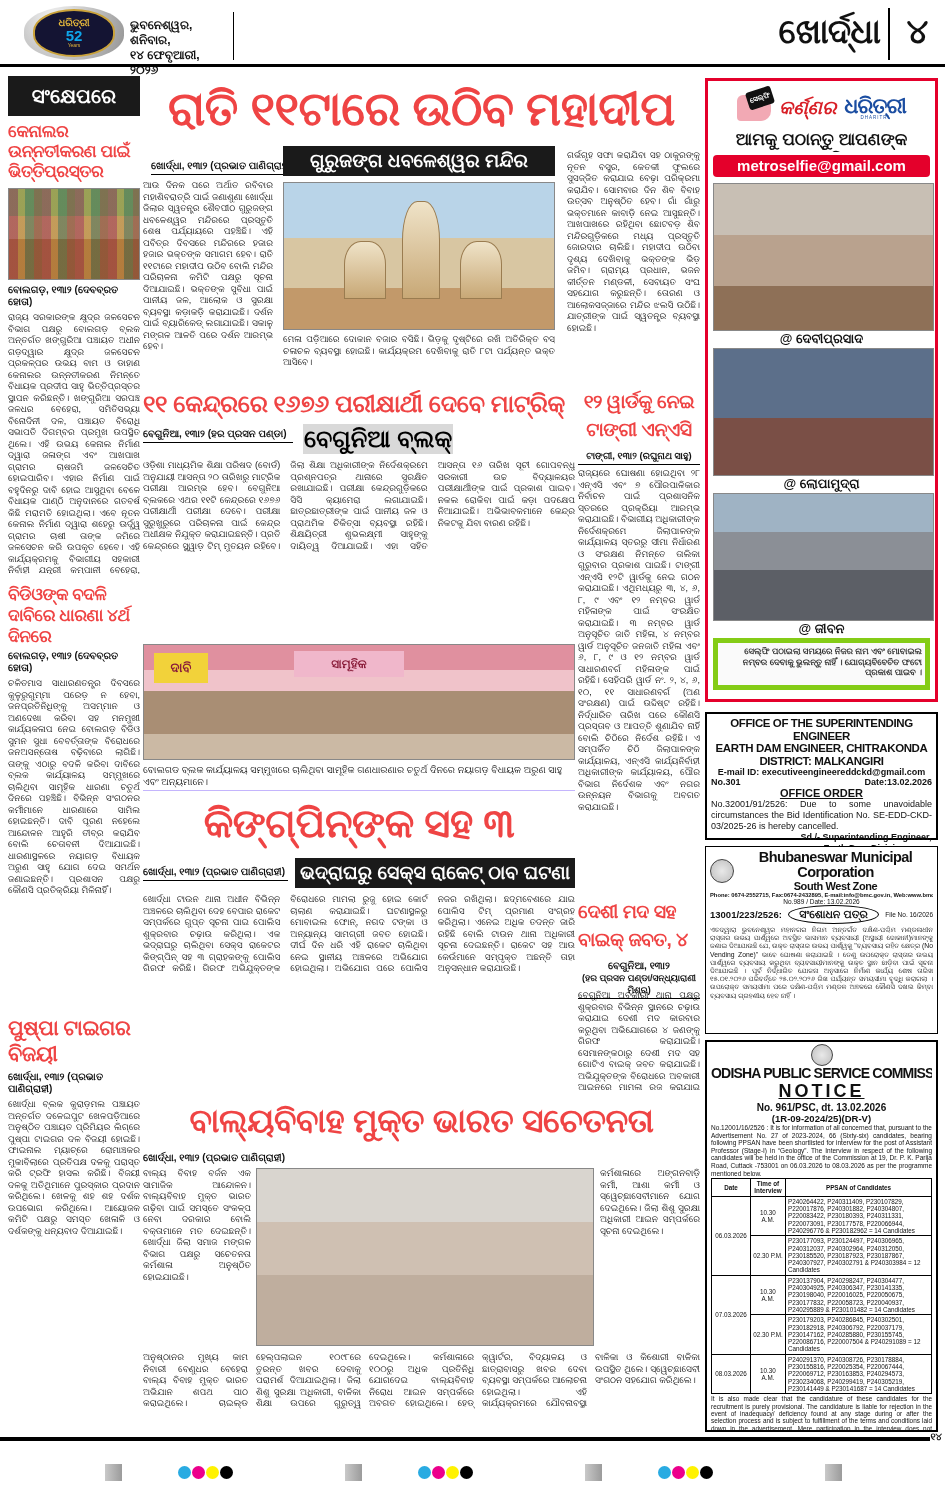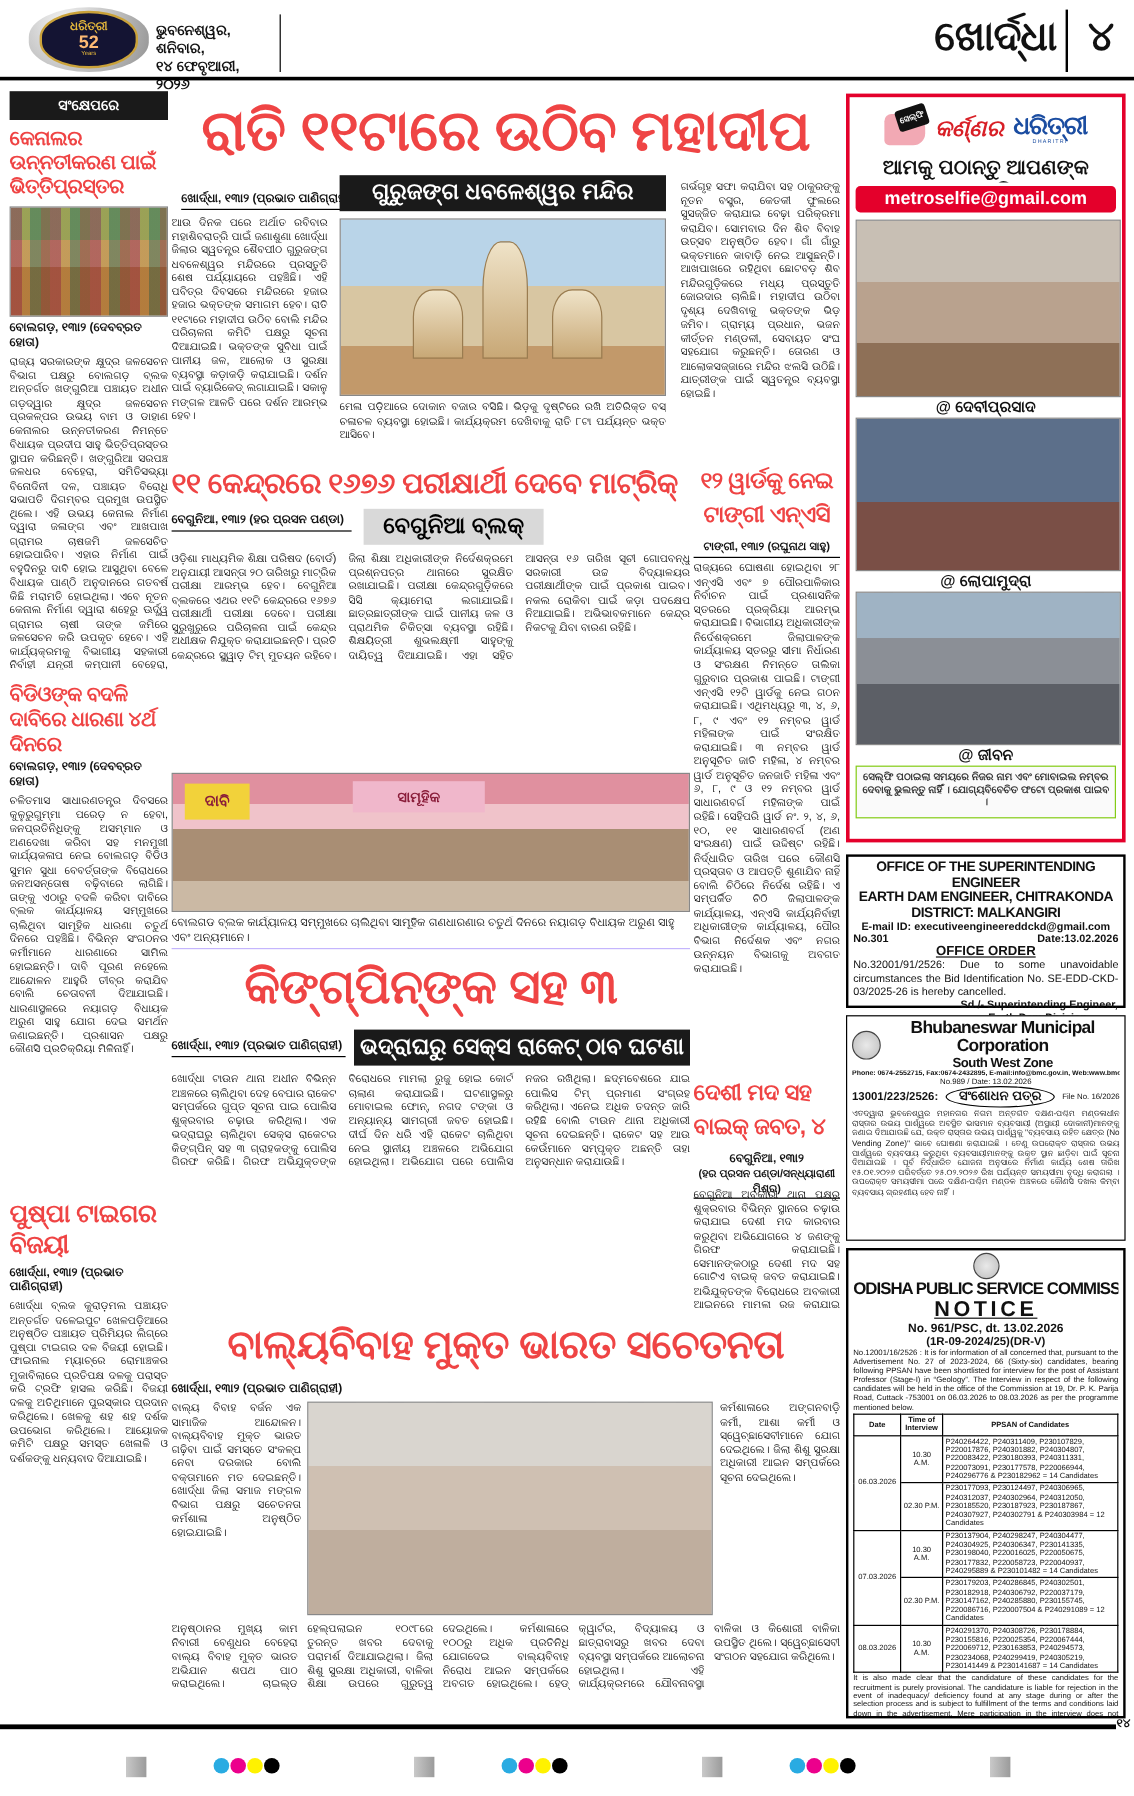--- a/index.html
+++ b/index.html
@@ -11,21 +11,21 @@
   .b{font-weight:bold;}
   .ctr{text-align:center;}
   .small9{font-size:9px;line-height:11.5px;}
   .rule{background:#000;}
   
   .logo-badge{width:100px;height:54px;border-radius:50%/46%;background:radial-gradient(circle at 30% 25%,#f4f4f4,#b9b9b9 60%,#8f8f8f);
               display:flex;align-items:center;justify-content:center;}
   .logo-core{width:78px;height:44px;border-radius:50%/46%;background:#141433;border:2px solid #caa23a;
              display:flex;flex-direction:column;align-items:center;justify-content:center;line-height:1;}
   .logo-title{color:#e7b93c;font-size:10px;font-weight:bold;}
-  .logo-years{color:#fdba74;font-size:15px;font-weight:bold;}
+  .logo-years{color:#0ea5e9;font-size:15px;font-weight:bold;}
   .logo-years-lab{color:#e7b93c;font-size:5px;}
   .dateline{font-size:12px;line-height:15px;font-weight:bold;}
   .edition{font-size:34px;font-weight:bold;letter-spacing:-1px;}
   
   .hl{font-weight:bold;color:#ef4444;letter-spacing:-0.5px;}
   .kicker{background:#1a1a1a;color:#fff;font-weight:bold;display:flex;align-items:center;justify-content:center;}
   .kicker-gray{background:#d9d9d9;color:#000;font-weight:bold;display:flex;align-items:center;justify-content:center;}
   .byline{font-weight:bold;font-size:10px;line-height:12px;}
   .byline-u{border-bottom:1px solid #000;padding-bottom:2px;}
   .photo{border:1px solid #888;box-sizing:border-box;}
@@ -42,21 +42,21 @@
   .ph-class{background:linear-gradient(180deg,#c8bfb4 0 35%,#b9a28e 35% 70%,#8e7057 70%),
             repeating-linear-gradient(90deg,rgba(220,120,80,.4) 0 12px,rgba(90,110,160,.4) 12px 24px,rgba(230,220,200,.4) 24px 36px);}
   .ph-stad{background:linear-gradient(180deg,#5c6f8a 0 55%,#7a4f46 55%),
            repeating-linear-gradient(90deg,rgba(230,80,80,.45) 0 10px,rgba(240,230,120,.4) 10px 18px,rgba(60,60,70,.45) 18px 30px);}
   .ph-street{background:linear-gradient(180deg,#9fb3c4 0 30%,#8b8f96 30% 60%,#5c5f66 60%),
              repeating-linear-gradient(90deg,rgba(200,60,60,.4) 0 14px,rgba(40,40,60,.45) 14px 30px,rgba(120,140,160,.35) 30px 44px);}
   
   .ad-box{border:3px solid #e4002b;box-sizing:border-box;padding:5px;}
   .ad-email{background:#e4002b;color:#fff;font-weight:bold;font-size:15px;border-radius:4px;}
   .ad-cap{font-weight:bold;font-size:13px;}
-  .ad-note{border:1px solid #84cc16;background:#fafafa;font-size:8.5px;line-height:10.5px;font-weight:bold;color:#333;}
+  .ad-note{border:5px solid #84cc16;background:#fafafa;font-size:8.5px;line-height:10.5px;font-weight:bold;color:#333;text-align:right;}
   .hand{width:34px;height:26px;background:#f2a9b4;border-radius:6px 12px 10px 4px;position:relative;}
   .phone{position:absolute;left:10px;top:-6px;width:26px;height:18px;background:#111;border-radius:3px;transform:rotate(-18deg);
          color:#fff;font-size:7px;font-weight:bold;display:flex;align-items:center;justify-content:center;}
   .brand-script{color:#d81f26;font-weight:bold;font-style:italic;font-size:19px;}
   .brand-logo{color:#1b4da1;font-weight:bold;font-size:21px;letter-spacing:-1px;}
   .brand-sub{color:#1b4da1;font-size:4.5px;letter-spacing:1px;}
   
   .notice{border:2px solid #000;box-sizing:border-box;background:#fff;}
   .nt-title{font-weight:bold;letter-spacing:-0.4px;font-stretch:condensed;}
   .seal{border-radius:50%;border:1.5px solid #444;background:radial-gradient(circle,#e9e9e9,#bdbdbd);}
@@ -85,21 +85,21 @@
     <div>ଭୁବନେଶ୍ୱର, ଶନିବାର,</div>
     <div>୧୪ ଫେବୃଆରୀ, ୨୦୨୬</div>
   </div>
   <div class="abs" style="left:233px;top:12px;width:1px;height:48px;background:#000;"></div>
   <div class="abs edition" style="left:770px;top:12px;width:110px;text-align:right;">ଖୋର୍ଦ୍ଧା</div>
   <div class="abs" style="left:888px;top:8px;width:2px;height:52px;background:#000;"></div>
   <div class="abs edition" style="left:898px;top:12px;width:38px;text-align:center;">୪</div>
   <div class="abs rule" style="left:0;top:64px;width:945px;height:3px;"></div>
 
   <div class="abs" style="left:8px;top:76px;width:132px;height:1356px;">
-    <div class="kicker" style="height:24px;font-size:12px;">ସଂକ୍ଷେପରେ</div>
+    <div class="kicker" style="height:40px;font-size:20px;">ସଂକ୍ଷେପରେ</div>
 
     <div class="hl" style="font-size:17px;line-height:20px;margin-top:6px;">କେନାଲର ଉନ୍ନତୀକରଣ ପାଇଁ ଭିତ୍ତିପ୍ରସ୍ତର</div>
     <div class="photo ph-found" style="width:132px;height:92px;margin-top:6px;"></div>
     <div class="byline" style="margin-top:4px;">ବୋଲଗଡ଼, ୧୩ା୨ (ଦେବବ୍ରତ ହୋତା)</div>
     <div class="small9 jt ovh" style="height:262px;margin-top:4px;">ରାଜ୍ୟ ସରକାରଙ୍କ କ୍ଷୁଦ୍ର ଜଳସେଚନ ବିଭାଗ ପକ୍ଷରୁ ବୋଲଗଡ଼ ବ୍ଲକ ଅନ୍ତର୍ଗତ ଖଙ୍ଗୁରିଆ ପଞ୍ଚାୟତ ଅଧୀନ ଗଡ଼ଦ୍ୱାର କ୍ଷୁଦ୍ର ଜଳସେଚନ ପ୍ରକଳ୍ପର ଉଭୟ ବାମ ଓ ଡାହାଣ କେନାଲର ଉନ୍ନତୀକରଣ ନିମନ୍ତେ ବିଧାୟକ ପ୍ରଦୀପ ସାହୁ ଭିତ୍ତିପ୍ରସ୍ତର ସ୍ଥାପନ କରିଛନ୍ତି। ଖଙ୍ଗୁରିଆ ସରପଞ୍ଚ ଜଳଧର ବେହେରା, ସମିତିସଭ୍ୟା ବିନୋଦିନୀ ଦଳ, ପଞ୍ଚାୟତ ବିରୋଧି ସଭାପତି ଦିଗମ୍ବର ପ୍ରମୁଖ ଉପସ୍ଥିତ ଥିଲେ। ଏହି ଉଭୟ କେନାଲ ନିର୍ମାଣ ଦ୍ୱାରା ଜଳାଙ୍ଗ ଏବଂ ଆଖପାଖ ଗ୍ରାମର ଚାଷଜମି ଜଳସେଚିତ ହୋଇପାରିବ। ଏହାର ନିର୍ମାଣ ପାଇଁ ବହୁଦିନରୁ ଦାବି ହୋଇ ଆସୁଥିବା ବେଳେ ବିଧାୟକ ପାଣ୍ଠି ଅନୁଦାନରେ ଗତବର୍ଷ କିଛି ମରାମତି ହୋଇଥିଲା। ଏବେ ନୂତନ କେନାଲ ନିର୍ମାଣ ଦ୍ୱାରା ଶହେରୁ ଊର୍ଦ୍ଧ୍ୱ ଗ୍ରାମର ଚାଷୀ ତାଙ୍କ ଜମିରେ ଜଳସେଚନ କରି ଉପକୃତ ହେବେ। ଏହି କାର୍ଯ୍ୟକ୍ରମକୁ ବିଭାଗୀୟ ସହକାରୀ ନିର୍ବାହୀ ଯନ୍ତ୍ରୀ କମ୍ପାନୀ ବେହେରା, କନିଷ୍ଠ ଯନ୍ତ୍ରୀ ରୁକ୍ମିଣୀ ସୌମ୍ୟା ନାୟକ ପ୍ରମୁଖ ପରିଚାଳନା କରିଥିଲେ।</div>
 
     <div class="hl" style="font-size:17px;line-height:21px;margin-top:10px;">ବିଡିଓଙ୍କ ବଦଳି ଦାବିରେ ଧାରଣା ୪ର୍ଥ ଦିନରେ</div>
     <div class="byline" style="margin-top:3px;">ବୋଲଗଡ଼, ୧୩ା୨ (ଦେବବ୍ରତ ହୋତା)</div>
     <div class="small9 jt ovh" style="height:325px;margin-top:4px;">ଚଳିତମାସ ସାଧାରଣତନ୍ତ୍ର ଦିବସରେ କୁଳୁରୁଗୁମ୍ମା ପରେଡ଼ ନ ହେବା, ଜନପ୍ରତିନିଧିଙ୍କୁ ଅସମ୍ମାନ ଓ ଅଣଦେଖା କରିବା ସହ ମନମୁଖୀ କାର୍ଯ୍ୟକଳାପ ନେଇ ବୋଲଗଡ଼ ବିଡିଓ ସୁମନ ସୁଧା ବେବର୍ତ୍ତାଙ୍କ ବିରୋଧରେ ଜନଅସନ୍ତୋଷ ବଢ଼ିବାରେ ଲାଗିଛି। ତାଙ୍କୁ ଏଠାରୁ ବଦଳି କରିବା ଦାବିରେ ବ୍ଲକ କାର୍ଯ୍ୟାଳୟ ସମ୍ମୁଖରେ ଚାଲିଥିବା ସାମୂହିକ ଧାରଣା ଚତୁର୍ଥ ଦିନରେ ପହଞ୍ଚିଛି। ବିଭିନ୍ନ ସଂଗଠନର କର୍ମୀମାନେ ଧାରଣାରେ ସାମିଲ ହୋଇଛନ୍ତି। ଦାବି ପୂରଣ ନହେଲେ ଆନ୍ଦୋଳନ ଆହୁରି ତୀବ୍ର କରାଯିବ ବୋଲି ଚେତାବନୀ ଦିଆଯାଇଛି। ଧାରଣାସ୍ଥଳରେ ନୟାଗଡ଼ ବିଧାୟକ ଅରୁଣ ସାହୁ ଯୋଗ ଦେଇ ସମର୍ଥନ ଜଣାଇଛନ୍ତି। ପ୍ରଶାସନ ପକ୍ଷରୁ କୌଣସି ପ୍ରତିକ୍ରିୟା ମିଳିନାହିଁ।</div>
 
@@ -117,21 +117,21 @@
     <div class="photo ph-temple" style="position:absolute;left:140px;top:106px;width:272px;height:148px;">
       <div class="tw" style="left:118px;top:18px;width:36px;height:96px;border-radius:40% 40% 0 0;"></div>
       <div class="tw" style="left:60px;top:58px;width:40px;height:56px;border-radius:40% 40% 0 0;"></div>
       <div class="tw" style="left:176px;top:58px;width:40px;height:56px;border-radius:40% 40% 0 0;"></div>
     </div>
     <div class="small9 jt ovh" style="position:absolute;left:140px;top:258px;width:272px;height:50px;">ମେଳା ପଡ଼ିଆରେ ଦୋକାନ ବଜାର ବସିଛି। ଭିଡ଼କୁ ଦୃଷ୍ଟିରେ ରଖି ଅତିରିକ୍ତ ବସ୍ ଚଳାଚଳ ବ୍ୟବସ୍ଥା ହୋଇଛି। କାର୍ଯ୍ୟକ୍ରମ ଦେଖିବାକୁ ରାତି ୮ଟା ପର୍ଯ୍ୟନ୍ତ ଭକ୍ତ ଆସିବେ।</div>
     <div class="small9 jt ovh" style="position:absolute;left:424px;top:74px;width:133px;height:234px;">ଗର୍ଭଗୃହ ସଫା କରାଯିବା ସହ ଠାକୁରଙ୍କୁ ନୂତନ ବସ୍ତ୍ର, କେତକୀ ଫୁଲରେ ସୁସଜ୍ଜିତ କରାଯାଇ ବେଢ଼ା ପରିକ୍ରମା କରାଯିବ। ସୋମବାର ଦିନ ଶିବ ବିବାହ ଉତ୍ସବ ଅନୁଷ୍ଠିତ ହେବ। ଗାଁ ଗାଁରୁ ଭକ୍ତମାନେ କାବାଡ଼ି ନେଇ ଆସୁଛନ୍ତି। ଆଖପାଖରେ ରହିଥିବା ଛୋଟବଡ଼ ଶିବ ମନ୍ଦିରଗୁଡ଼ିକରେ ମଧ୍ୟ ପ୍ରସ୍ତୁତି ଜୋରଦାର ଚାଲିଛି। ମହାଦୀପ ଉଠିବା ଦୃଶ୍ୟ ଦେଖିବାକୁ ଭକ୍ତଙ୍କ ଭିଡ଼ ଜମିବ। ଗ୍ରାମ୍ୟ ପ୍ରଧାନ, ଭଜନ କୀର୍ତ୍ତନ ମଣ୍ଡଳୀ, ସେବାୟତ ସଂଘ ସହଯୋଗ କରୁଛନ୍ତି। ତୋରଣ ଓ ଆଲୋକସଜ୍ଜାରେ ମନ୍ଦିର ଝଲସି ଉଠିଛି। ଯାତ୍ରୀଙ୍କ ପାଇଁ ସ୍ୱତନ୍ତ୍ର ବ୍ୟବସ୍ଥା ହୋଇଛି।</div>
 
     <div class="hl ovh" style="position:absolute;left:0;top:312px;width:432px;height:34px;font-size:24px;line-height:32px;">୧୧ କେନ୍ଦ୍ରରେ ୧୬୭୬ ପରୀକ୍ଷାର୍ଥୀ ଦେବେ ମାଟ୍ରିକ୍ ପରୀକ୍ଷା</div>
     <div class="byline byline-u" style="position:absolute;left:0;top:352px;width:150px;">ବେଗୁନିଆ, ୧୩ା୨ (ହର ପ୍ରସନ ପଣ୍ଡା)</div>
-    <div class="kicker-gray ovh" style="position:absolute;left:160px;top:348px;width:150px;height:30px;font-size:19px;">ବେଗୁନିଆ ବ୍ଲକ୍</div>
+    <div class="kicker-gray ovh" style="position:absolute;left:160px;top:348px;width:150px;height:30px;font-size:24px;">ବେଗୁନିଆ ବ୍ଲକ୍</div>
     <div class="small9 jt ovh" style="position:absolute;left:0;top:384px;width:432px;height:180px;column-count:3;column-gap:10px;">ଓଡ଼ିଶା ମାଧ୍ୟମିକ ଶିକ୍ଷା ପରିଷଦ (ବୋର୍ଡ) ଅନୁଯାୟୀ ଆସନ୍ତା ୨୦ ତାରିଖରୁ ମାଟ୍ରିକ ପରୀକ୍ଷା ଆରମ୍ଭ ହେବ। ବେଗୁନିଆ ବ୍ଲକରେ ଏଥର ୧୧ଟି କେନ୍ଦ୍ରରେ ୧୬୭୬ ପରୀକ୍ଷାର୍ଥୀ ପରୀକ୍ଷା ଦେବେ। ପରୀକ୍ଷା ସୁରୁଖୁରୁରେ ପରିଚାଳନା ପାଇଁ କେନ୍ଦ୍ର ଅଧୀକ୍ଷକ ନିଯୁକ୍ତ କରାଯାଇଛନ୍ତି। ପ୍ରତି କେନ୍ଦ୍ରରେ ସ୍କ୍ୱାଡ଼ ଟିମ୍ ମୁତୟନ ରହିବେ। ଜିଲା ଶିକ୍ଷା ଅଧିକାରୀଙ୍କ ନିର୍ଦେଶକ୍ରମେ ପ୍ରଶ୍ନପତ୍ର ଥାନାରେ ସୁରକ୍ଷିତ ରଖାଯାଇଛି। ପରୀକ୍ଷା କେନ୍ଦ୍ରଗୁଡ଼ିକରେ ସିସି କ୍ୟାମେରା ଲଗାଯାଇଛି। ଛାତ୍ରଛାତ୍ରୀଙ୍କ ପାଇଁ ପାନୀୟ ଜଳ ଓ ପ୍ରାଥମିକ ଚିକିତ୍ସା ବ୍ୟବସ୍ଥା ରହିଛି। ଶିକ୍ଷୟିତ୍ରୀ ଶୁଭଲକ୍ଷ୍ମୀ ସାହୁଙ୍କୁ ଦାୟିତ୍ୱ ଦିଆଯାଇଛି। ଏହା ସହିତ ଆସନ୍ତା ୧୬ ତାରିଖ ସୂଚୀ ଗୋପବନ୍ଧୁ ସରକାରୀ ଉଚ୍ଚ ବିଦ୍ୟାଳୟର ପରୀକ୍ଷାର୍ଥୀଙ୍କ ପାଇଁ ପ୍ରକାଶ ପାଇବ। ନକଲ ରୋକିବା ପାଇଁ କଡ଼ା ପଦକ୍ଷେପ ନିଆଯାଇଛି। ଅଭିଭାବକମାନେ କେନ୍ଦ୍ର ନିକଟକୁ ଯିବା ବାରଣ ରହିଛି।</div>
 
     <div class="photo ph-dharna" style="position:absolute;left:0;top:568px;width:432px;height:116px;">
       <div class="banner" style="left:10px;top:8px;width:54px;height:30px;background:#f2d23a;font-size:13px;">ଦାବି</div>
       <div class="banner" style="left:150px;top:6px;width:110px;height:26px;background:#f0b7cb;font-size:12px;">ସାମୂହିକ</div>
     </div>
     <div class="cap ovh" style="position:absolute;left:0;top:688px;width:432px;height:26px;border-bottom:1px solid #c4b5fd;">ବୋଲଗଡ ବ୍ଲକ କାର୍ଯ୍ୟାଳୟ ସମ୍ମୁଖରେ ଚାଲିଥିବା ସାମୂହିକ ଗଣଧାରଣାର ଚତୁର୍ଥ ଦିନରେ ନୟାଗଡ଼ ବିଧାୟକ ଅରୁଣ ସାହୁ ଏବଂ ଅନ୍ୟମାନେ।</div>
 
     <div class="hl ctr ovh" style="position:absolute;left:0;top:720px;width:432px;height:56px;font-size:40px;line-height:54px;">କିଙ୍ଗ୍‌ପିନ୍‌ଙ୍କ ସହ ୩ ଗ୍ରାହକ ଗିରଫ</div>
     <div class="byline byline-u" style="position:absolute;left:0;top:790px;width:145px;">ଖୋର୍ଦ୍ଧା, ୧୩ା୨ (ପ୍ରଭାତ ପାଣିଗ୍ରାହୀ)</div>

